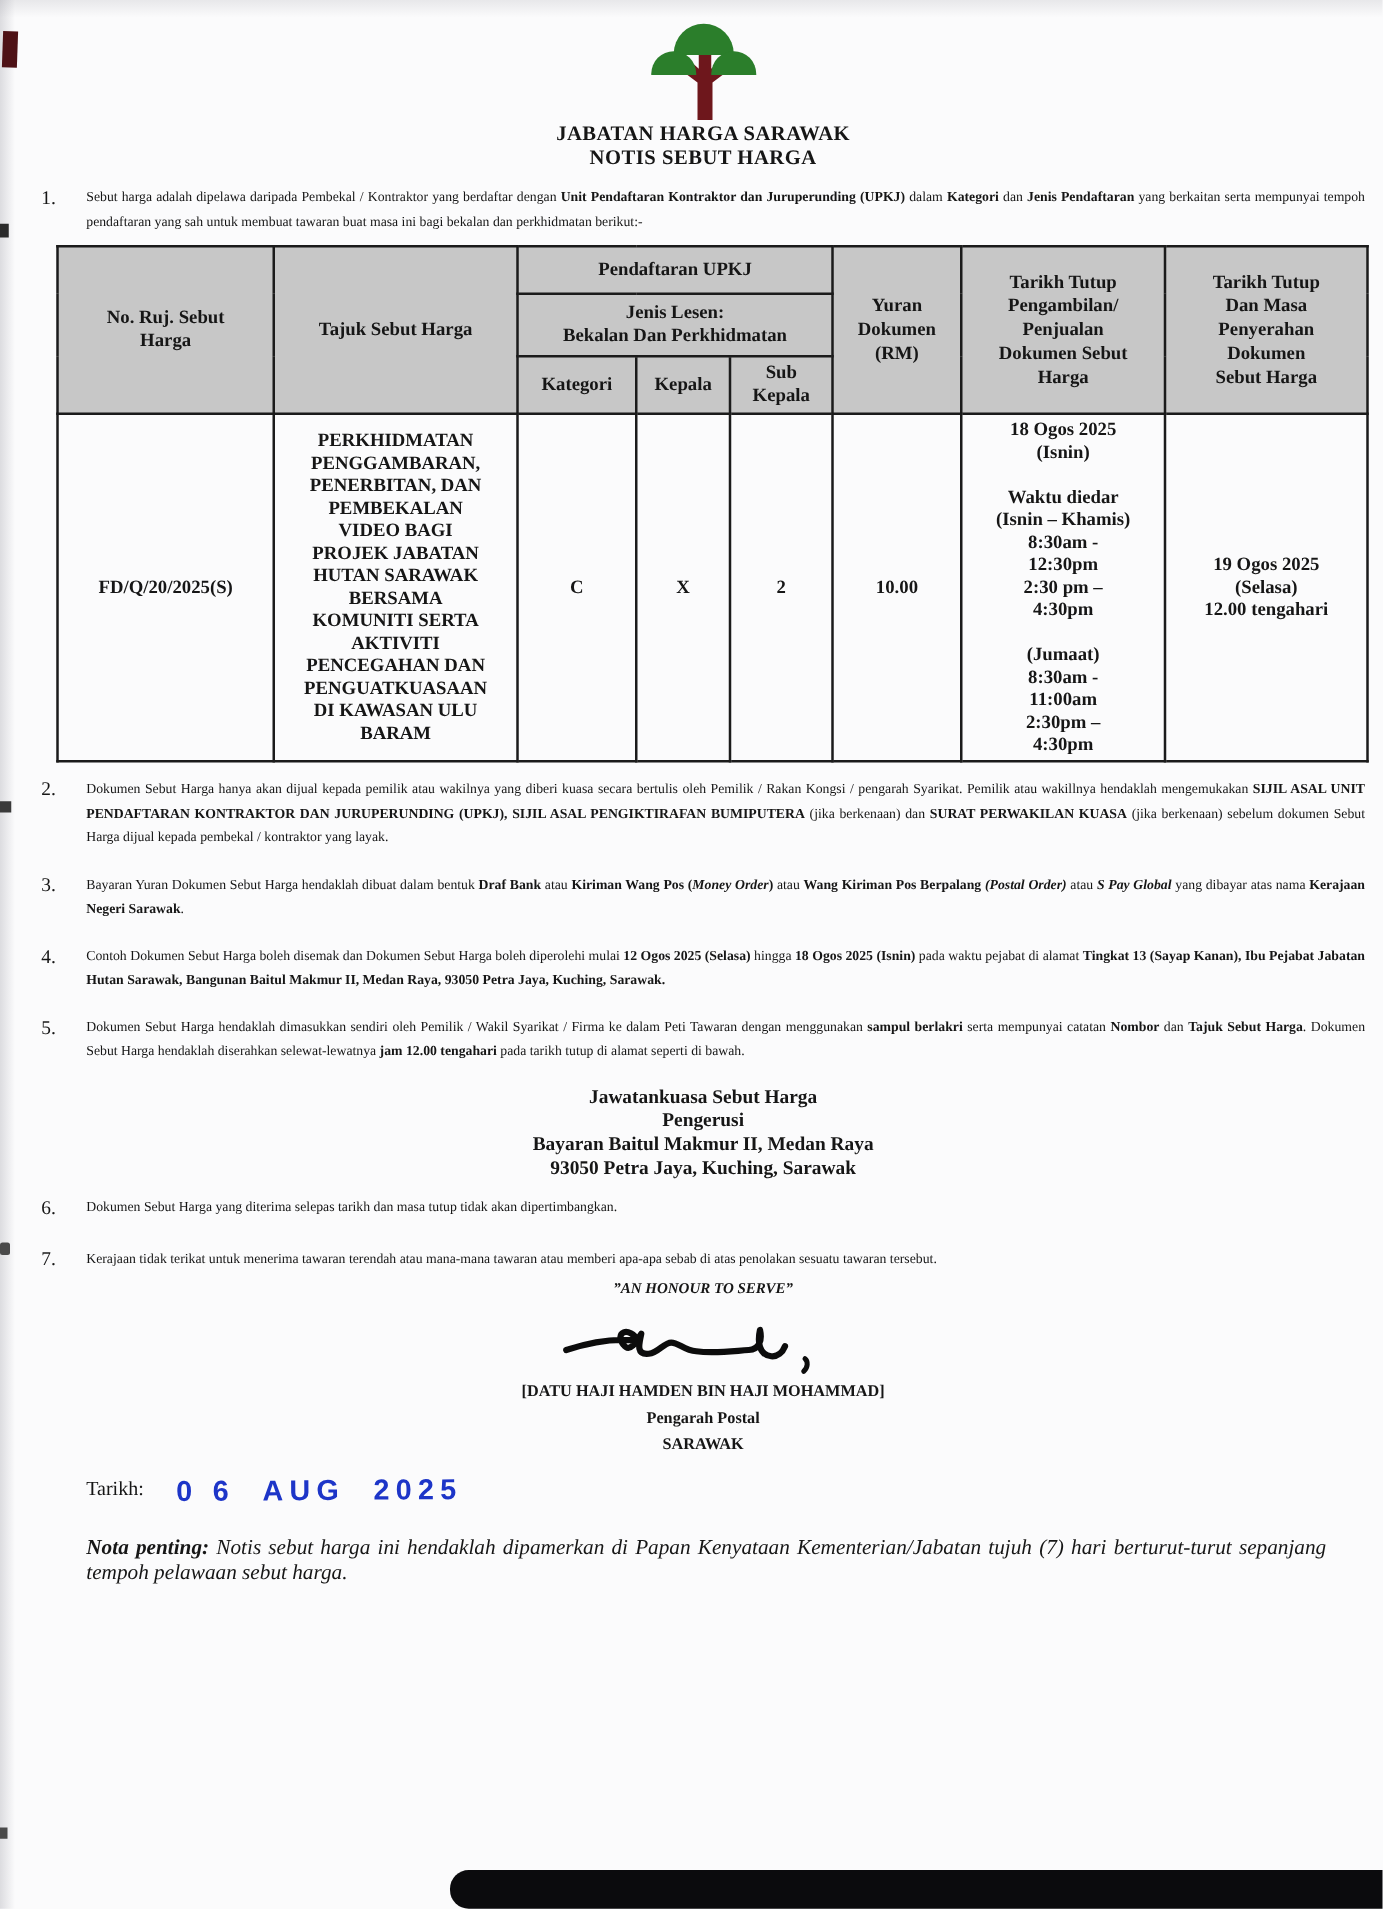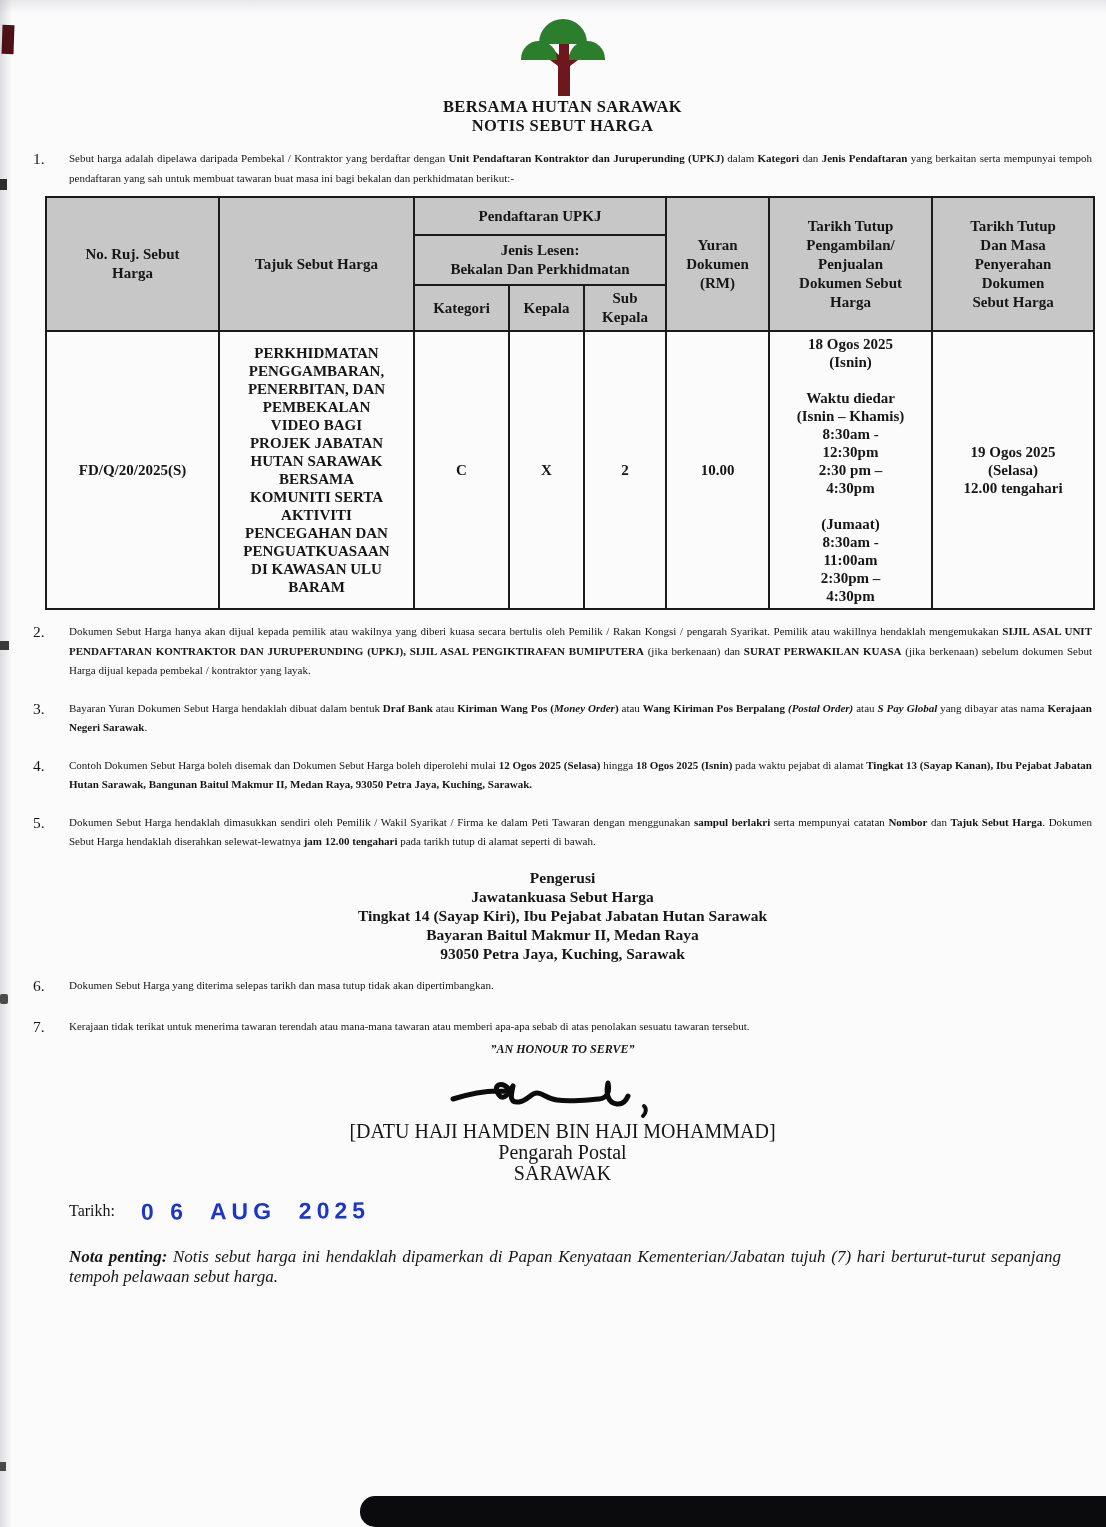--- a/index.html
+++ b/index.html
@@ -36,21 +36,21 @@
   table.tender td{background:transparent;font-size:15px;line-height:18px;white-space:pre-line;}
   tr.h1{height:38px;} tr.h2{height:50px;} tr.h3{height:44px;}
   td.tajuk-cell{line-height:18.5px;padding:8px 6px;}
   td.sched-cell{line-height:18.5px;}
 
   
   .addr-block{text-align:center;font-weight:bold;font-size:15.5px;line-height:19px;margin-top:16px;}
   .motto1{text-align:center;font-weight:bold;font-size:16px;word-spacing:9px;margin-top:16px;}
   .motto2{text-align:center;font-weight:bold;font-style:italic;font-size:12px;margin-top:5px;}
   .sig-wrap{text-align:center;margin-top:2px;line-height:0;}
-  .signer{text-align:center;font-weight:normal;font-size:20px;line-height:21px;}
+  .signer{text-align:center;font-weight:bold;font-size:13px;line-height:21px;}
 
   
   .date-row{display:flex;align-items:center;margin:14px 0 0 36px;}
   .date-label{font-size:16px;}
   .date-stamp{
     font-family:"Liberation Sans", sans-serif;font-weight:bold;font-size:23px;
     letter-spacing:5px;margin-left:26px;white-space:pre;transform:rotate(-.4deg);
   }
 
   
@@ -75,21 +75,21 @@
 
   <div class="doc-header">
     <div class="logo-wrap">
       <svg width="92" height="86" viewBox="0 0 92 86">
         <path d="M46,84 L41,84 L41,54 L25,42 L31,33 L42,43 L42,31 L52,31 L52,43 L63,33 L69,42 L53,54 L53,84 Z" fill="#6e171c"></path>
         <path d="M22,31 a24,24 0 0 1 48,0 l0,1 -48,0 z" fill="#2b7e2b"></path>
         <path d="M4,47 a18,18 0 0 1 36,0 l0,1 -36,0 z" fill="#2b7e2b"></path>
         <path d="M52,47 a18,18 0 0 1 36,0 l0,1 -36,0 z" fill="#2b7e2b"></path>
       </svg>
     </div>
-    <div class="title-line">BERSAMA HUTAN SARAWAK</div>
+    <div class="title-line">JABATAN HARGA SARAWAK</div>
     <div class="title-line">NOTIS SEBUT HARGA</div>
   </div>
 
   <div class="para" style="margin-top:14px;">
     <div class="para-num">1.</div>
     <div class="para-text"><span>Sebut harga adalah dipelawa daripada Pembekal / Kontraktor yang berdaftar dengan </span><span class="b">Unit Pendaftaran Kontraktor dan Juruperunding (UPKJ)</span><span> dalam </span><span class="b">Kategori</span><span> dan </span><span class="b">Jenis Pendaftaran</span><span> yang berkaitan serta mempunyai tempoh pendaftaran yang sah untuk membuat tawaran buat masa ini bagi bekalan dan perkhidmatan berikut:-</span></div>
   </div>
 
   <table class="tender">
     <colgroup>
@@ -185,23 +185,22 @@
   <div class="para" style="margin-top:18px;">
     <div class="para-num">4.</div>
     <div class="para-text"><span>Contoh Dokumen Sebut Harga boleh disemak dan Dokumen Sebut Harga boleh diperolehi mulai </span><span class="b">12 Ogos 2025 (Selasa)</span><span> hingga </span><span class="b">18 Ogos 2025 (Isnin)</span><span> pada waktu pejabat di alamat </span><span class="b">Tingkat 13 (Sayap Kanan), Ibu Pejabat Jabatan Hutan Sarawak,</span><span> </span><span class="b">Bangunan Baitul Makmur II, Medan Raya, 93050 Petra Jaya, Kuching, Sarawak.</span></div>
   </div>
   <div class="para" style="margin-top:18px;">
     <div class="para-num">5.</div>
     <div class="para-text"><span>Dokumen Sebut Harga hendaklah dimasukkan sendiri oleh Pemilik / Wakil Syarikat / Firma ke dalam Peti Tawaran dengan menggunakan </span><span class="b">sampul berlakri</span><span> serta mempunyai catatan </span><span class="b">Nombor</span><span> dan </span><span class="b">Tajuk Sebut Harga</span><span>. Dokumen Sebut Harga hendaklah diserahkan selewat-lewatnya </span><span class="b">jam 12.00 tengahari</span><span> pada tarikh tutup di alamat seperti di bawah.</span></div>
   </div>
 
   <div class="addr-block">
+    <div>Jawatankuasa Sebut Harga</div>
     <div>Pengerusi</div>
-    <div>Jawatankuasa Sebut Harga</div>
-    <div>Tingkat 14 (Sayap Kiri), Ibu Pejabat Jabatan Hutan Sarawak</div>
     <div>Bayaran Baitul Makmur II, Medan Raya</div>
     <div>93050 Petra Jaya, Kuching, Sarawak</div>
   </div>
 
   <div class="para" style="margin-top:13px;">
     <div class="para-num">6.</div>
     <div class="para-text"><span>Dokumen Sebut Harga yang diterima selepas tarikh dan masa tutup tidak akan dipertimbangkan.</span></div>
   </div>
   <div class="para" style="margin-top:22px;">
     <div class="para-num">7.</div>

